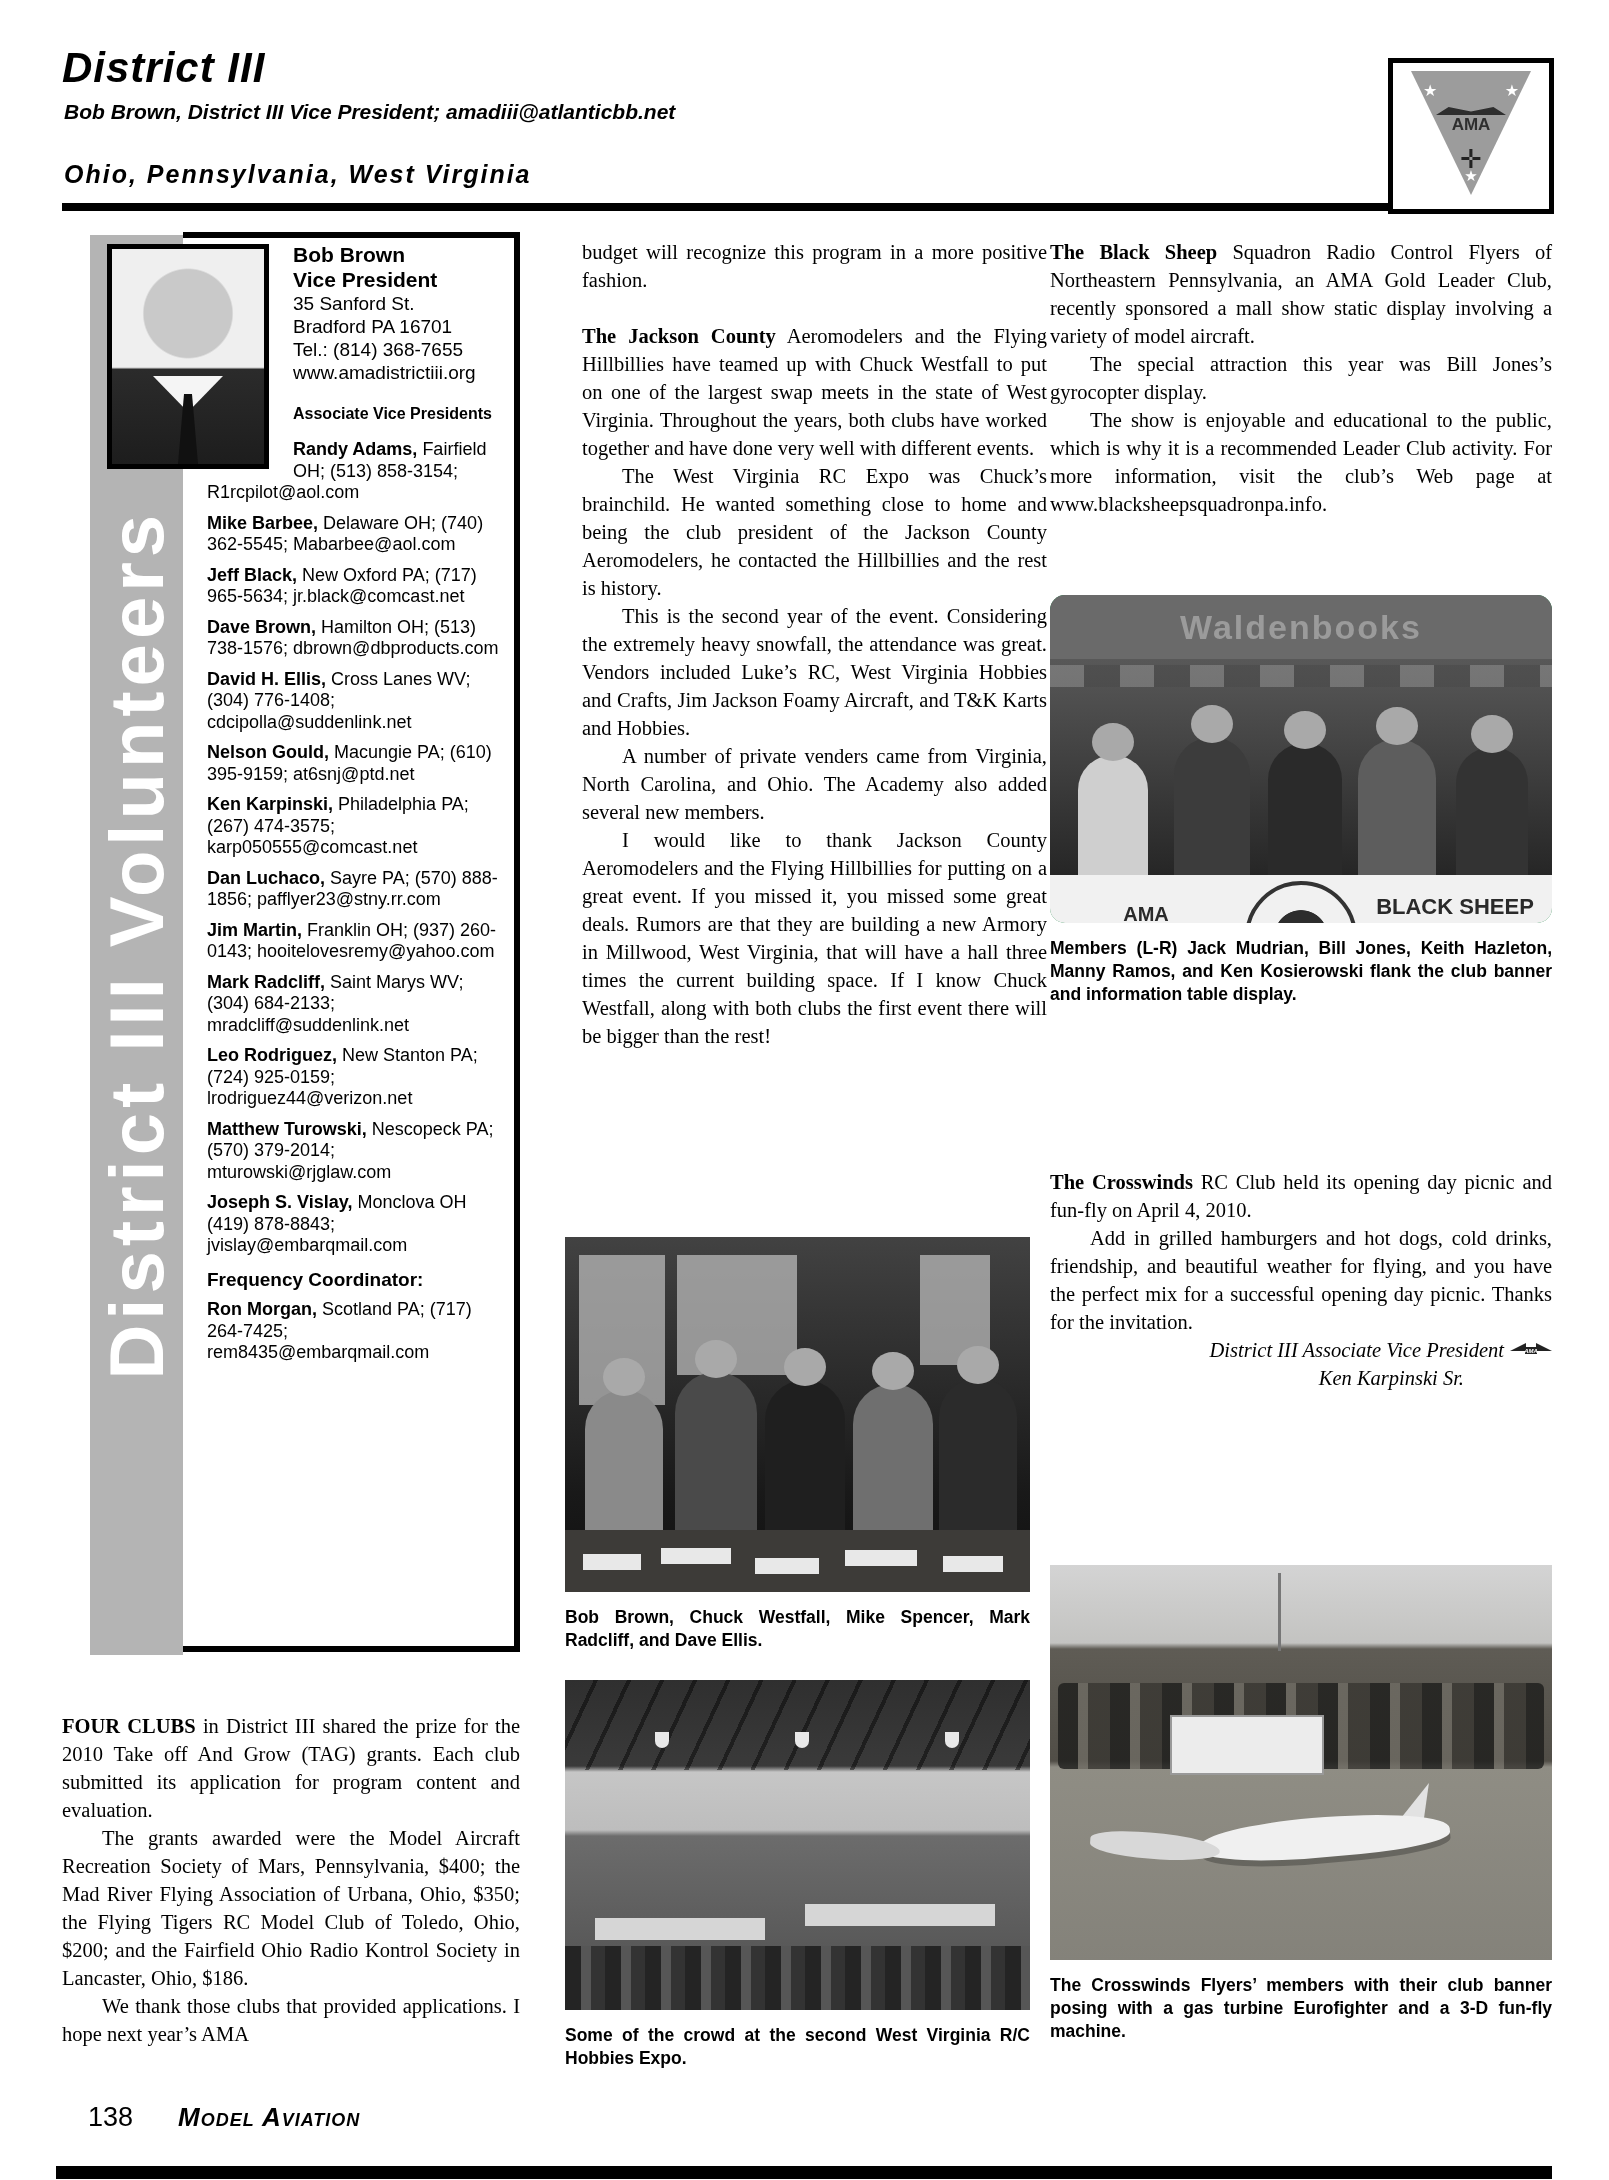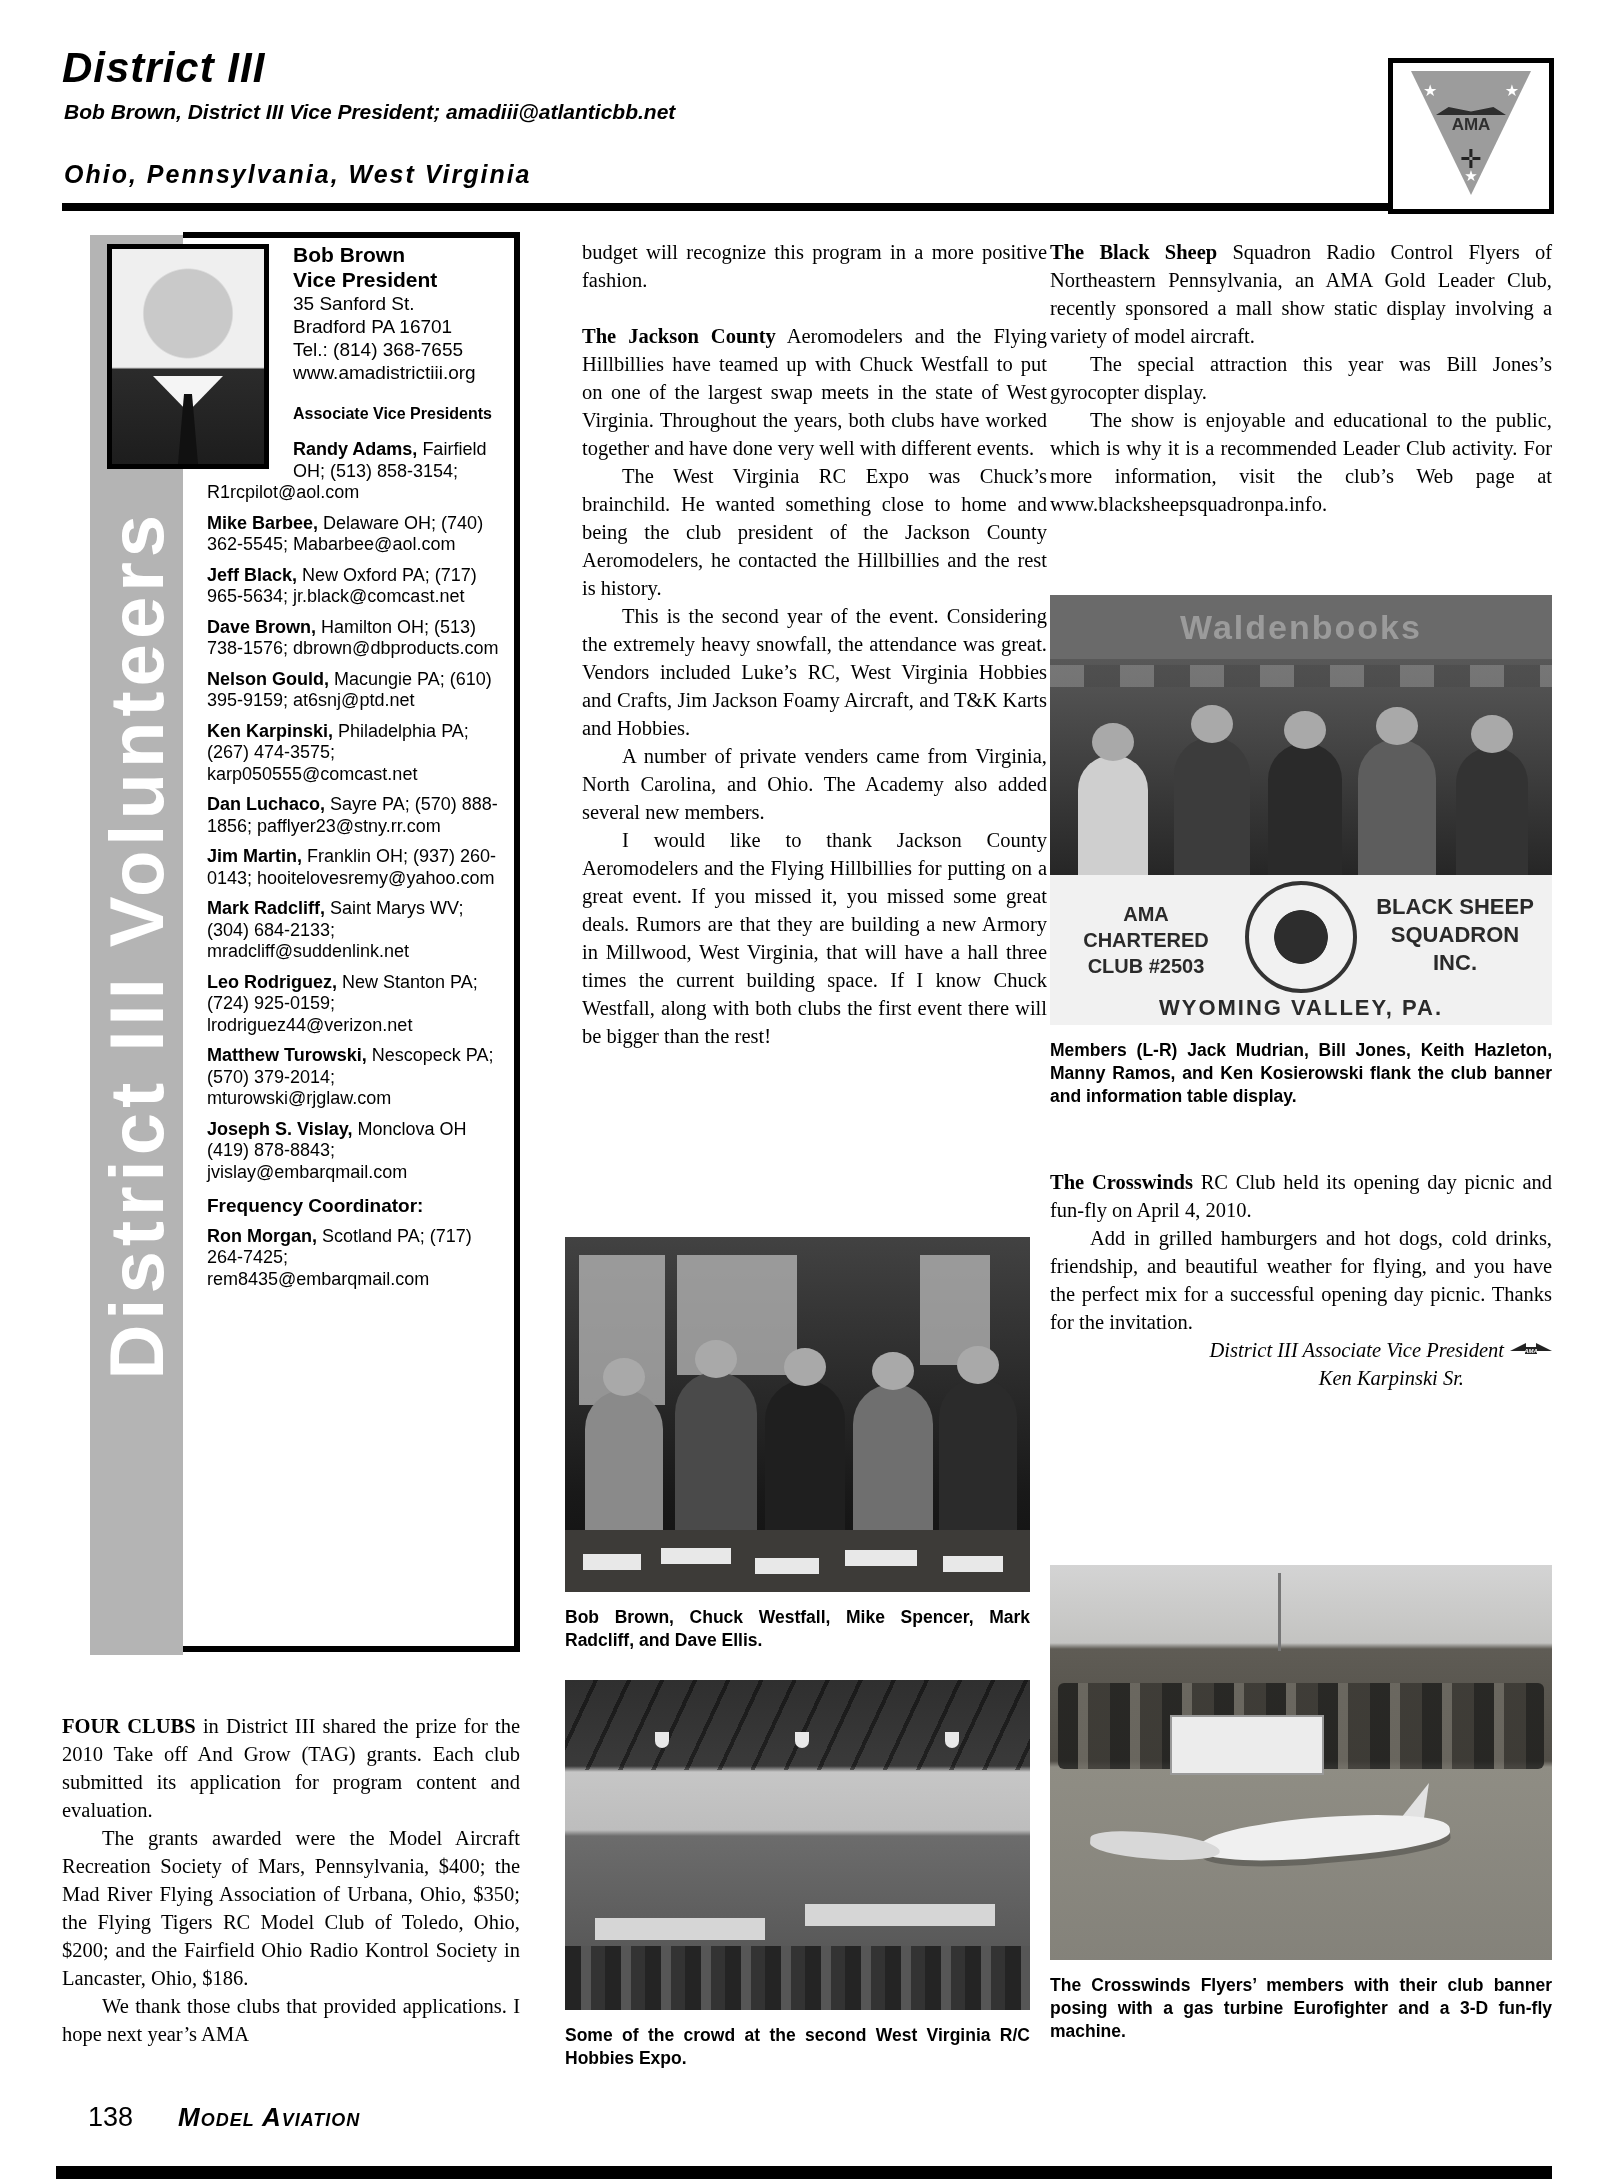--- a/index.html
+++ b/index.html
@@ -82,21 +82,21 @@
 
   .photo2{width:465px;height:330px;
           background:linear-gradient(180deg,#2f2f2f 0,#3a3a3a 86px,#c6c6c6 92px,#bdbdbd 150px,#6c6c6c 156px,#4e4e4e 100%);}
   .photo2::before{content:"";position:absolute;left:0;right:0;top:0;height:90px;
           background:repeating-linear-gradient(115deg,transparent 0 26px,rgba(0,0,0,.45) 26px 30px);}
   .photo2::after{content:"";position:absolute;left:0;right:0;bottom:0;height:64px;
           background:repeating-linear-gradient(90deg,#242424 0 16px,#565656 16px 26px,#333 26px 40px);}
   .photo2 .lamp{position:absolute;width:14px;height:16px;background:#e9e9e9;border-radius:0 0 7px 7px;top:52px;}
   .photo2 .tbl{position:absolute;height:22px;background:#d6d6d6;bottom:70px;}
 
-  .photo3{width:502px;height:430px;background:#15803d;}
+  .photo3{width:502px;height:328px;background:#15803d;border-radius:15px;}
   .photo3 .sign{height:64px;background:#6a6a6a;display:flex;align-items:center;justify-content:center;
                 font-family:"Liberation Sans",sans-serif;font-weight:bold;font-size:34px;color:#9b9b9b;letter-spacing:2px;}
   .photo3 .scene{position:relative;height:216px;background:linear-gradient(180deg,#585858 0,#3a3a3a 60%,#262626 100%);}
   .photo3 .scene::before{content:"";position:absolute;left:0;right:0;top:6px;height:22px;
                 background:repeating-linear-gradient(90deg,#8b8b8b 0 34px,#4a4a4a 34px 70px);opacity:.6;}
   .banner{position:relative;height:150px;background:#f1f1f1;font-family:"Liberation Sans",sans-serif;color:#2a2a2a;}
   .banner .bl{position:absolute;left:16px;top:26px;width:160px;text-align:center;
               font-weight:bold;font-size:20px;line-height:26px;}
   .banner .ring{position:absolute;left:50%;top:6px;transform:translateX(-50%);width:104px;height:104px;
               border:4px solid #333;border-radius:50%;
@@ -161,20 +161,21 @@
     <div class="contact-line">35 Sanford St.</div>
     <div class="contact-line">Bradford PA 16701</div>
     <div class="contact-line">Tel.: (814) 368-7655</div>
     <div class="contact-line">www.amadistrictiii.org</div>
     <div class="assoc-head">Associate Vice Presidents</div>
 
     <p class="vol"><span class="b">Randy Adams,</span><span> Fairfield OH; (513) 858-3154; R1rcpilot@aol.com</span></p>
     <p class="vol"><span class="b">Mike Barbee,</span><span> Delaware OH; (740) 362-5545; Mabarbee@aol.com</span></p>
     <p class="vol"><span class="b">Jeff Black,</span><span> New Oxford PA; (717) 965-5634; jr.black@comcast.net</span></p>
     <p class="vol"><span class="b">Dave Brown,</span><span> Hamilton OH; (513) 738-1576; dbrown@dbproducts.com</span></p>
+    <p class="vol"><span class="b">David H. Ellis,</span><span> Cross Lanes WV; (304) 776-1408; cdcipolla@suddenlink.net</span></p>
     <p class="vol"><span class="b">Nelson Gould,</span><span> Macungie PA; (610) 395-9159; at6snj@ptd.net</span></p>
     <p class="vol"><span class="b">Ken Karpinski,</span><span> Philadelphia PA; (267) 474-3575; karp050555@comcast.net</span></p>
     <p class="vol"><span class="b">Dan Luchaco,</span><span> Sayre PA; (570) 888-1856; pafflyer23@stny.rr.com</span></p>
     <p class="vol"><span class="b">Jim Martin,</span><span> Franklin OH; (937) 260-0143; hooitelovesremy@yahoo.com</span></p>
     <p class="vol"><span class="b">Mark Radcliff,</span><span> Saint Marys WV; (304) 684-2133; mradcliff@suddenlink.net</span></p>
     <p class="vol"><span class="b">Leo Rodriguez,</span><span> New Stanton PA; (724) 925-0159; lrodriguez44@verizon.net</span></p>
     <p class="vol"><span class="b">Matthew Turowski,</span><span> Nescopeck PA; (570) 379-2014; mturowski@rjglaw.com</span></p>
     <p class="vol"><span class="b">Joseph S. Vislay,</span><span> Monclova OH (419) 878-8843; jvislay@embarqmail.com</span></p>
     <p class="vol freq-head">Frequency Coordinator:</p>
     <p class="vol"><span class="b">Ron Morgan,</span><span> Scotland PA; (717) 264-7425; rem8435@embarqmail.com</span></p>

